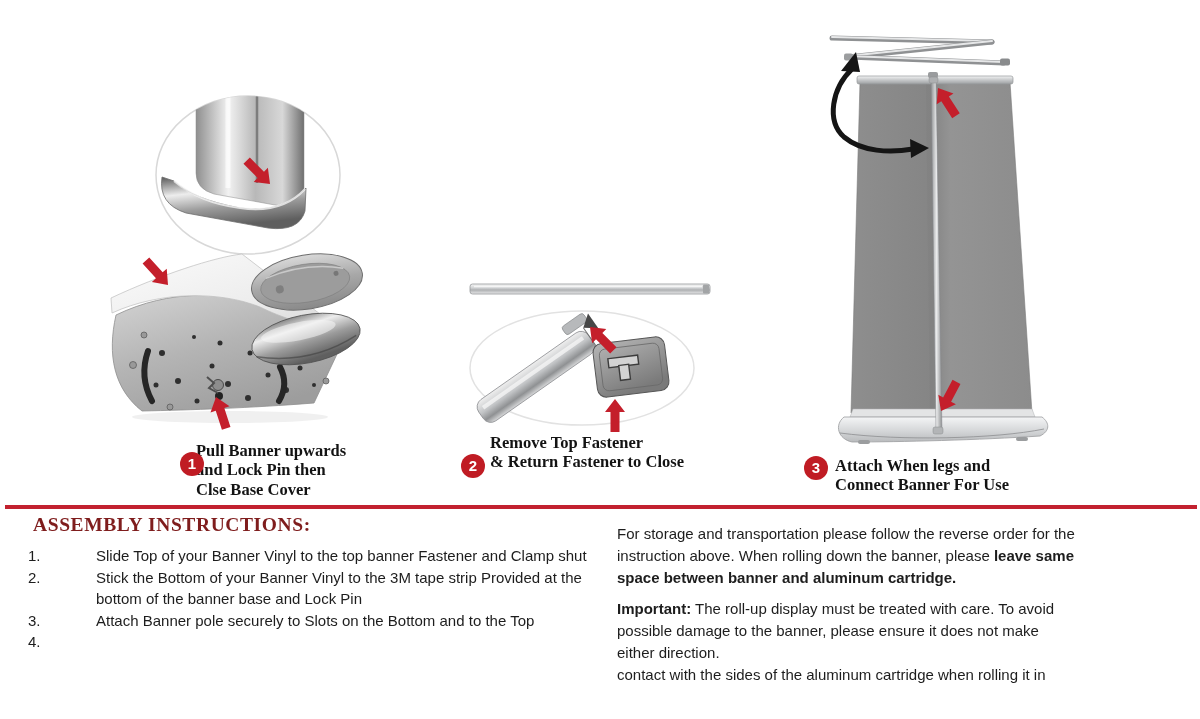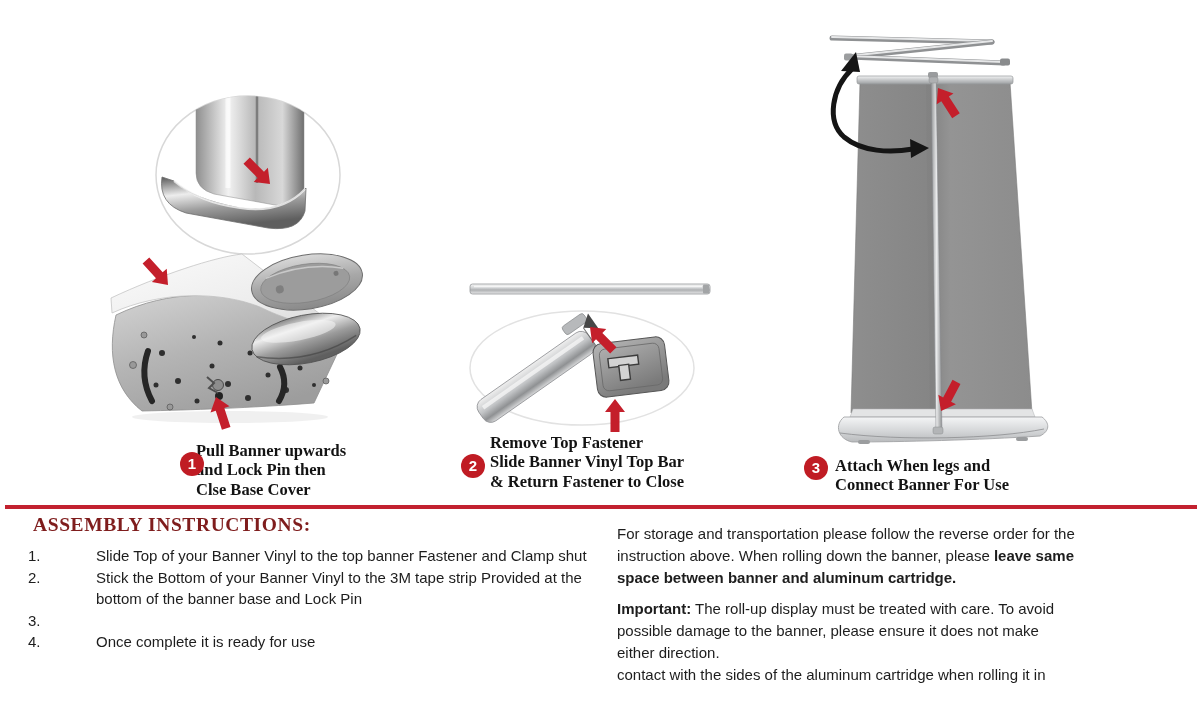--- a/index.html
+++ b/index.html
@@ -258,21 +258,20 @@
       <div>Pull Banner upwards</div>
       <div>and Lock Pin then</div>
       <div>Clse Base Cover</div>
     </div>
   </div>
 
   <div class="step-cap" style="left:461px;top:433px">
     <div class="badge" style="top:21px">2</div>
     <div class="cap-lines" style="margin-left:29px">
       <div>Remove Top Fastener</div>
-      <div>Slide Banner Vinyl Top Bar</div>
       <div>&amp; Return Fastener to Close</div>
     </div>
   </div>
 
   <div class="step-cap" style="left:804px;top:456px">
     <div class="badge" style="top:0px">3</div>
     <div class="cap-lines" style="margin-left:31px">
       <div>Attach When legs and</div>
       <div>Connect Banner For Use</div>
     </div>
@@ -291,26 +290,26 @@
     </div>
     <div class="ai-row">
       <span class="ai-num">2.</span>
       <span class="ai-text">
         <span class="ai-line">Stick the Bottom of your Banner Vinyl to the 3M tape strip Provided at the</span>
         <span class="ai-line">bottom of the banner base and Lock Pin</span>
       </span>
     </div>
     <div class="ai-row">
       <span class="ai-num">3.</span>
+      <span class="ai-text">
+          <span class="ai-line">Attach Banner pole securely to Slots on the Bottom and to the Top</span>
+        </span>
     </div>
     <div class="ai-row">
       <span class="ai-num">4.</span>
-      <span class="ai-text">
-          <span class="ai-line">Once complete it is ready for use</span>
-        </span>
     </div>
   </div>
 
   <div class="notes">
     <div class="note-p">
       <div class="n-line">For storage and transportation please follow the reverse order for the</div>
       <div class="n-line">
         <span>instruction above. When rolling down the banner, please </span><span class="b">leave same</span>
       </div>
       <div class="n-line b">space between banner and aluminum cartridge.</div>

